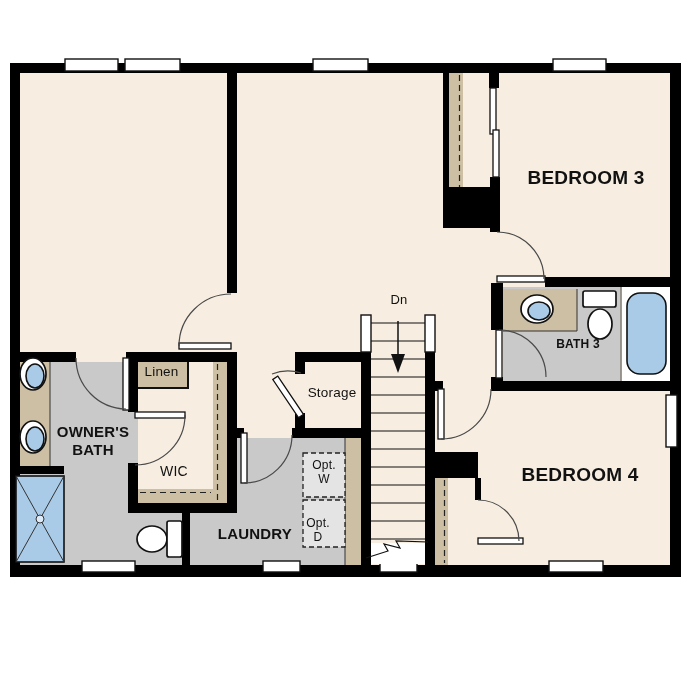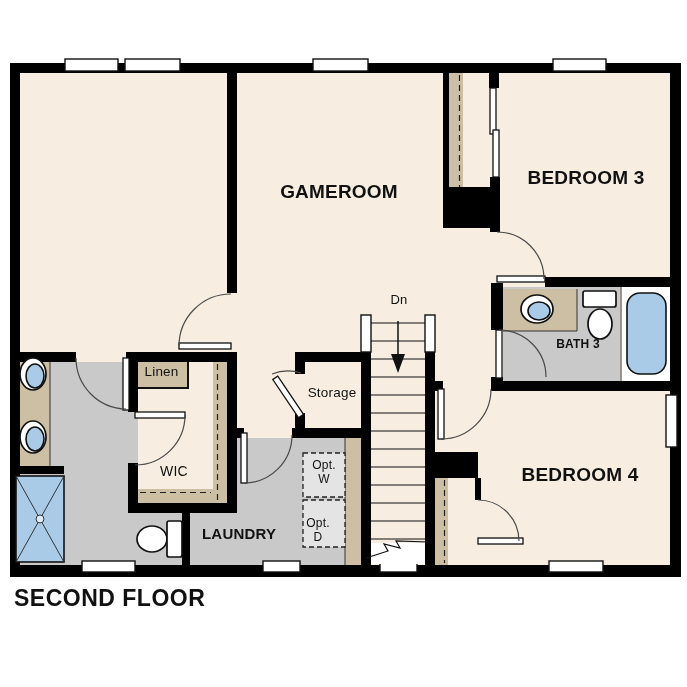--- a/index.html
+++ b/index.html
@@ -176,25 +176,24 @@
       <g>
         <ellipse class="fix" cx="600" cy="324" rx="12" ry="15"></ellipse>
         <rect class="fix" x="583" y="291" width="33" height="16" rx="2"></rect>
       </g>
       <rect class="fixb" x="627" y="293" width="39" height="81" rx="13"></rect>
       <rect class="opt" x="303" y="453" width="42" height="44"></rect>
       <rect class="opt" x="303" y="500" width="42" height="47"></rect>
     </g>
   </svg>
 
-  <div class="lbl room b" style="left:269px;top:181px;width:140px;">GAMEROOM</div>
   <div class="lbl room b" style="left:506px;top:167px;width:160px;">BEDROOM 3</div>
   <div class="lbl room b" style="left:500px;top:464px;width:160px;">BEDROOM 4</div>
   <div class="lbl b" style="left:555px;top:337px;width:46px;font-size:12px;">BATH 3</div>
+  <div class="lbl sub b" style="left:46px;top:423px;width:94px;">OWNER'S BATH</div>
   <div class="lbl" style="left:144px;top:463px;width:60px;font-size:14px;">WIC</div>
   <div class="lbl small" style="left:135px;top:364px;width:53px;">Linen</div>
   <div class="lbl small" style="left:301px;top:385px;width:62px;">Storage</div>
-  <div class="lbl sub b" style="left:202px;top:525px;width:90px;white-space:nowrap;text-align:left;">LAUNDRY</div>
+  <div class="lbl sub b" style="left:202px;top:525px;width:90px;white-space:nowrap;text-align:right;">LAUNDRY</div>
   <div class="lbl tiny" style="left:309px;top:458px;width:30px;">Opt. W</div>
   <div class="lbl tiny" style="left:303px;top:506px;width:30px;margin-top:10px;">Opt. D</div>
   <div class="lbl" style="left:383px;top:292px;width:32px;font-size:13px;">Dn</div>
-  <div class="lbl title b" style="left:14px;top:585px;">SECOND FLOOR</div>
 </div>
 
 </body></html>

